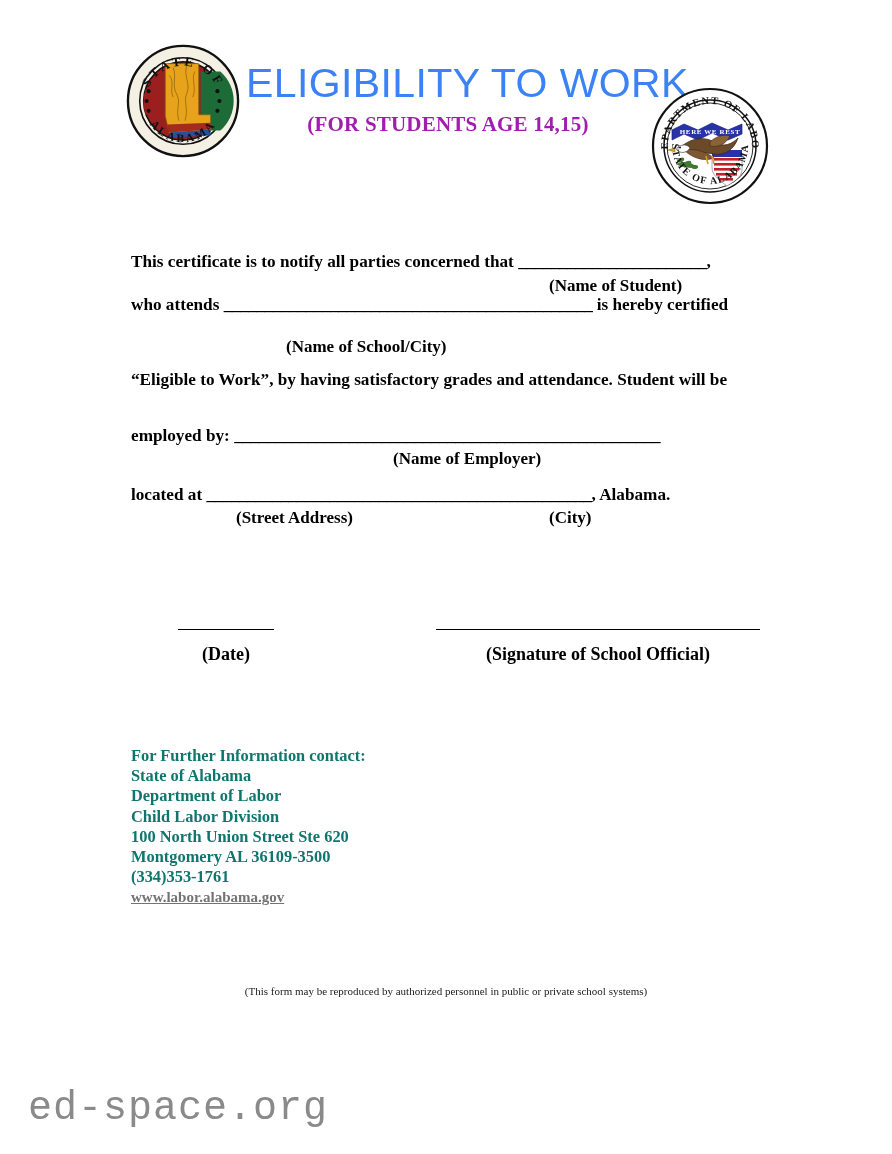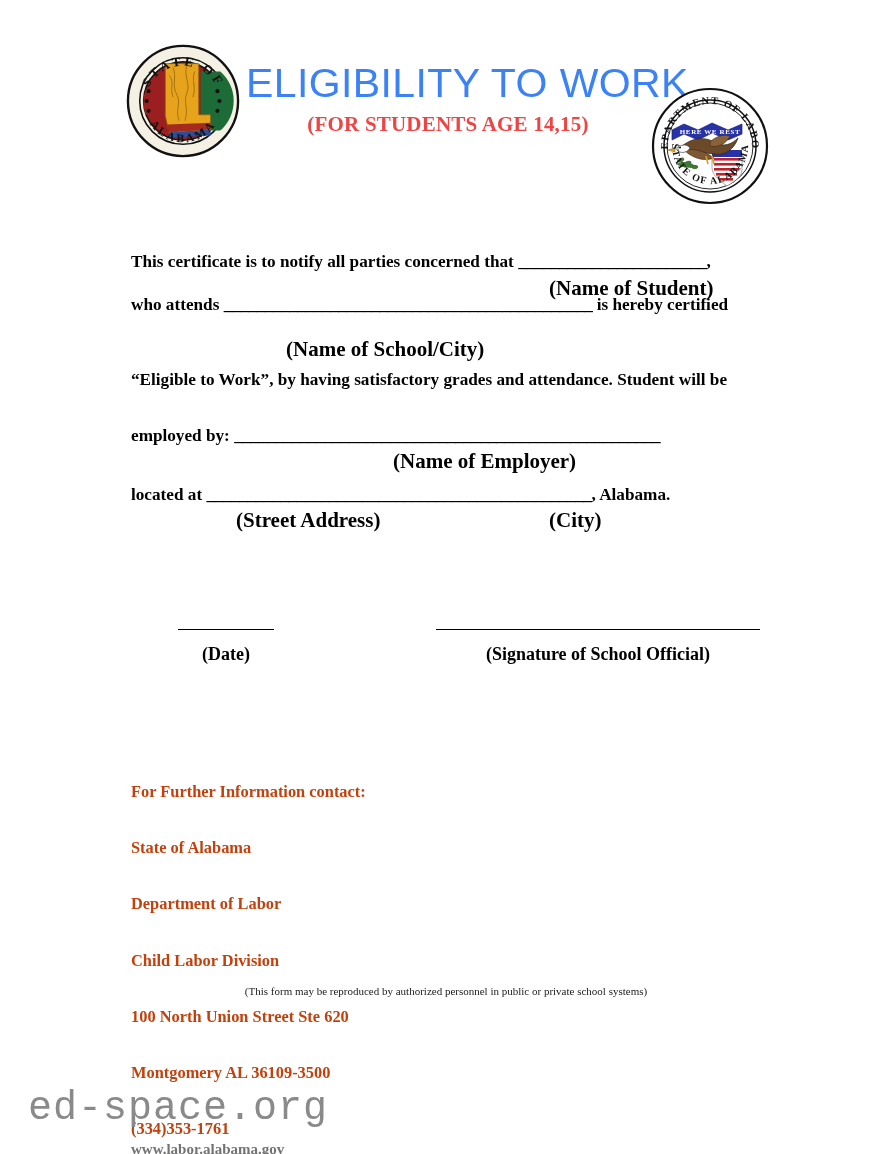--- a/index.html
+++ b/index.html
@@ -59,21 +59,21 @@
     letter-spacing: 0.4px;
     line-height: 1.05;
     color: #3b82f6;
     white-space: nowrap;
   }
   .sub-title {
     margin-top: 7px;
     font-family: "Liberation Serif", "DejaVu Serif", serif;
     font-size: 21px;
     font-weight: 700;
-    color: #ef4444;
+    color: #a21caf;
     letter-spacing: 0.2px;
     white-space: nowrap;
   }
 
   
   .body-block {
     position: absolute;
     left: 131px;
     top: 252px;
     width: 640px;
@@ -83,21 +83,21 @@
     font-size: 17.2px;
     font-weight: 700;
     line-height: 1.18;
     white-space: nowrap;
   }
   .rule {
     font-weight: 700;
     letter-spacing: -0.4px;
   }
   .caption-row {
-    font-size: 21px;
+    font-size: 17px;
     font-weight: 700;
     line-height: 1.15;
     position: relative;
     height: 21px;
   }
   .caption {
     position: absolute;
     top: 0;
     white-space: nowrap;
   }
@@ -154,22 +154,21 @@
     position: absolute;
     left: 131px;
     top: 746px;
     width: 420px;
   }
   .contact-line {
     font-size: 16.4px;
     font-weight: 700;
     line-height: 20.2px;
     white-space: nowrap;
-    color: #c2410c;
-    margin-top: 36px;
+    color: #0f766e;
   }
   .contact-link {
     font-size: 15px;
     font-weight: 700;
     line-height: 20.2px;
     color: #737373;
     text-decoration: underline;
     white-space: nowrap;
     display: inline-block;
     font-family: Liberation Serif, serif;

